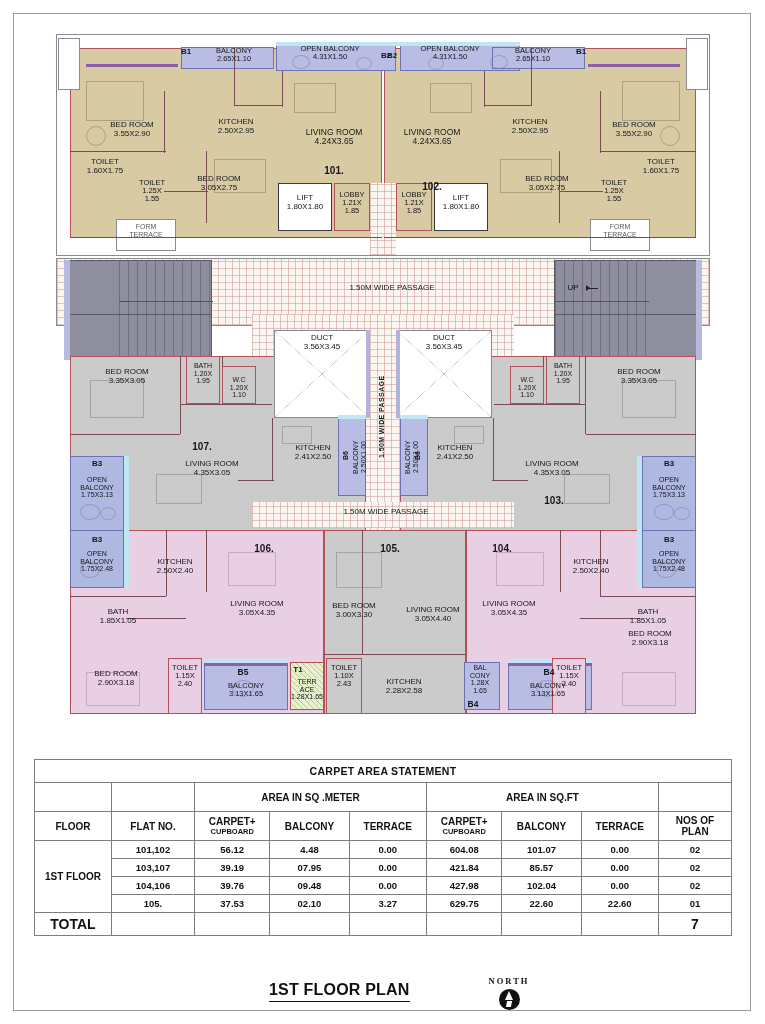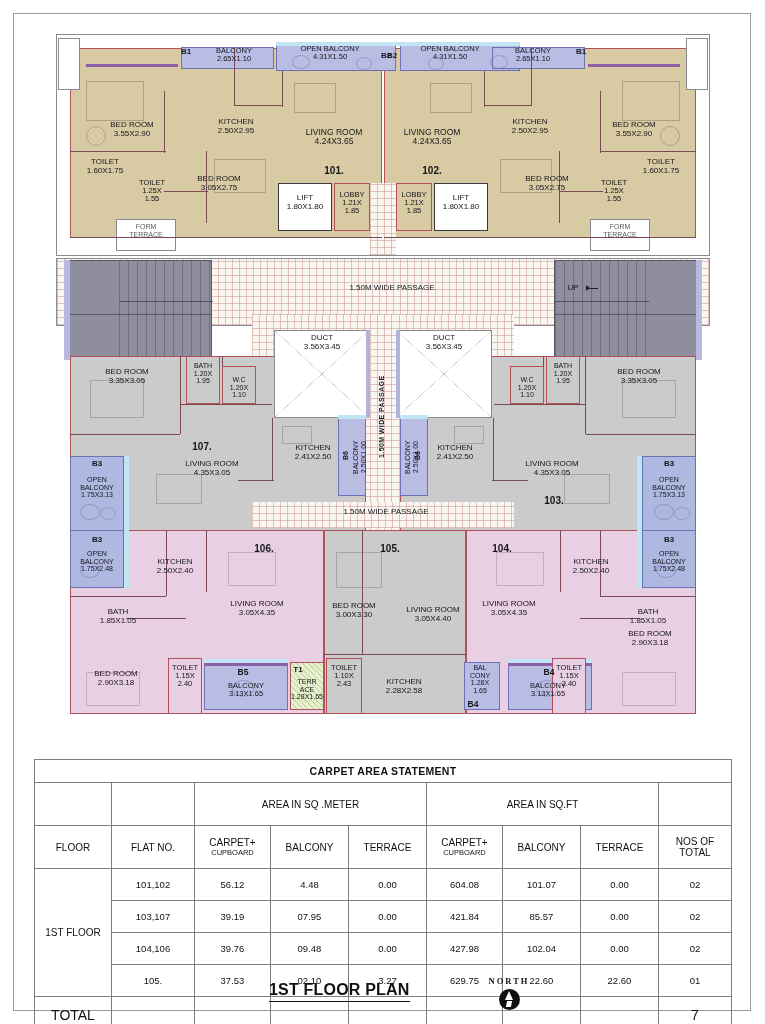--- a/index.html
+++ b/index.html
@@ -61,21 +61,21 @@
   .furg{position:absolute;border:0.7px solid rgba(110,110,125,.42);box-sizing:border-box;}
   .furp{position:absolute;border:0.7px solid rgba(150,110,140,.38);box-sizing:border-box;}
   .circ{position:absolute;border:0.7px solid rgba(120,125,170,.5);border-radius:50%;}
   .wl{position:absolute;background:#7a4b52;}
   .wlv{position:absolute;background:#7a4b52;}
   .mag{position:absolute;background:#8d5fa8;}
 
   
   #areaTable{position:absolute;left:20px;top:745px;width:698px;border-collapse:collapse;
      font-family:"Liberation Sans",sans-serif;font-size:9.5px;color:#111;}
-  #areaTable td,#areaTable th{border:1px solid #7d7d7d;text-align:center;padding:10px 2px;font-weight:normal;}
+  #areaTable td,#areaTable th{border:1px solid #7d7d7d;text-align:center;padding:3px 2px;font-weight:bold;}
   #areaTable .hd{font-size:10.5px;font-weight:bold;letter-spacing:.3px;padding:5px 2px;}
   #areaTable .grp{font-size:10px;}
   #areaTable .colhd{font-size:10px;}
   #areaTable .small{font-size:7.5px;display:block;}
   #areaTable .tot{font-size:14px;}
 
   
   #footer{position:absolute;left:0;top:962px;width:738px;height:55px;}
   #planTitle{position:absolute;left:255px;top:5px;font-size:16px;font-weight:bold;letter-spacing:.2px;
      border-bottom:1.6px solid #111;padding-bottom:2px;color:#111;}
@@ -199,21 +199,21 @@
 1.60X1.75</span>
     <span class="lbl l75" style="left:536px;top:148px;width:44px;">TOILET
 1.25X
 1.55</span>
     <span class="lbl l8" style="left:450px;top:144px;width:82px;">BED ROOM
 3.05X2.75</span>
     <span class="lbl l8" style="left:434px;top:87px;width:80px;">KITCHEN
 2.50X2.95</span>
     <span class="lbl l85" style="left:326px;top:97px;width:100px;">LIVING ROOM
 4.24X3.65</span>
-    <span class="lbl l10 bold" style="left:348px;top:135px;width:56px;text-align:center;">102.</span>
+    <span class="lbl l10 bold" style="left:348px;top:151px;width:56px;text-align:center;">102.</span>
     <span class="lbl l8" style="left:380px;top:163px;width:50px;">LIFT
 1.80X1.80</span>
     <span class="lbl l75" style="left:340px;top:160px;width:36px;">LOBBY
 1.21X
 1.85</span>
     <span class="lbl l7" style="left:536px;top:192px;width:56px;color:#5a5a5a;">FORM
 TERRACE</span>
   </div>
 
   <div class="plan" style="left:42px;top:244px;width:654px;height:68px;">
@@ -494,21 +494,21 @@
         </td>
         <td class="colhd">BALCONY</td>
         <td class="colhd">TERRACE</td>
         <td class="colhd">
           <span>CARPET+</span>
           <span class="small">CUPBOARD</span>
         </td>
         <td class="colhd">BALCONY</td>
         <td class="colhd">TERRACE</td>
         <td class="colhd" style="white-space:pre-line;">NOS OF
-TOTAL</td>
+PLAN</td>
       </tr>
       <tr>
         <td class="grp" rowspan="4">1ST FLOOR</td>
         <td>101,102</td>
         <td>56.12</td>
         <td>4.48</td>
         <td>0.00</td>
         <td>604.08</td>
         <td>101.07</td>
         <td>0.00</td>

